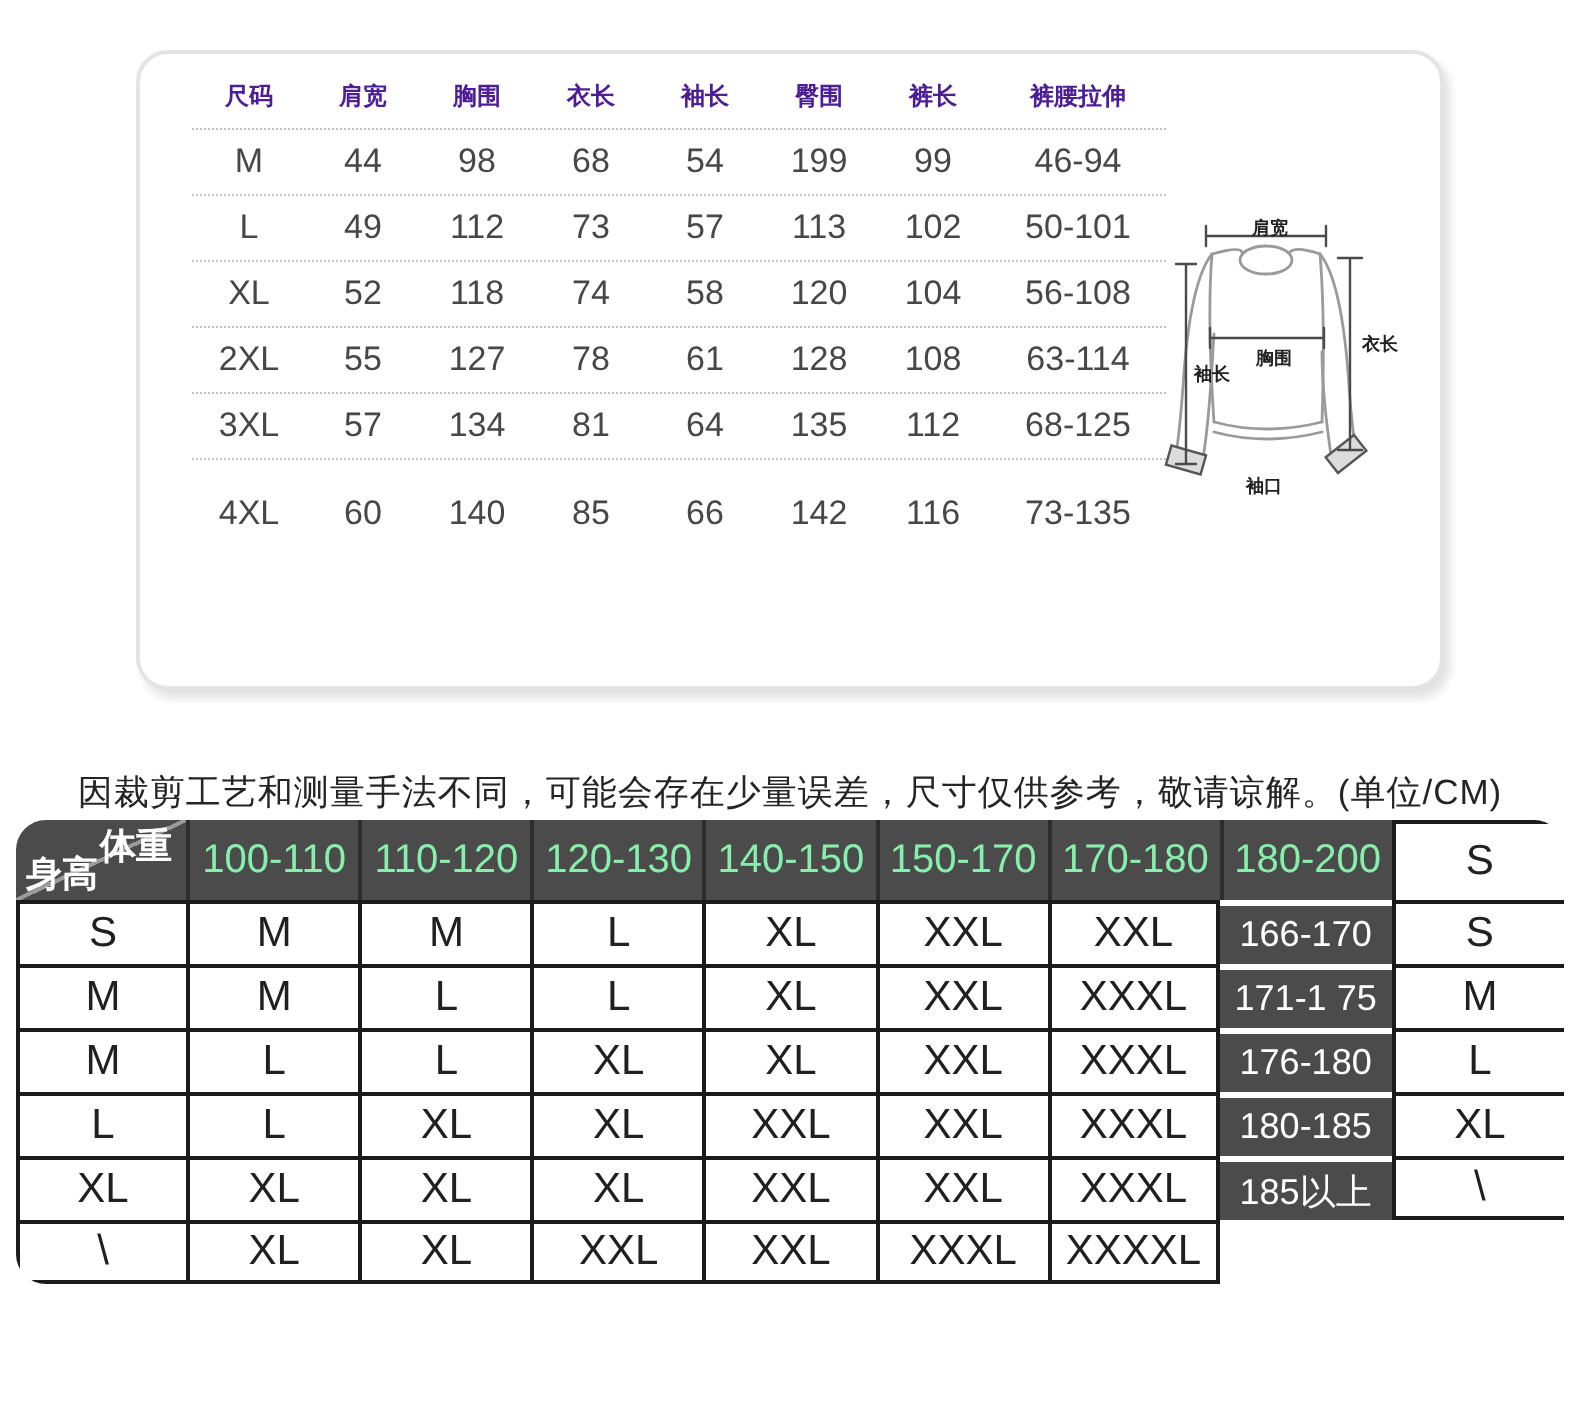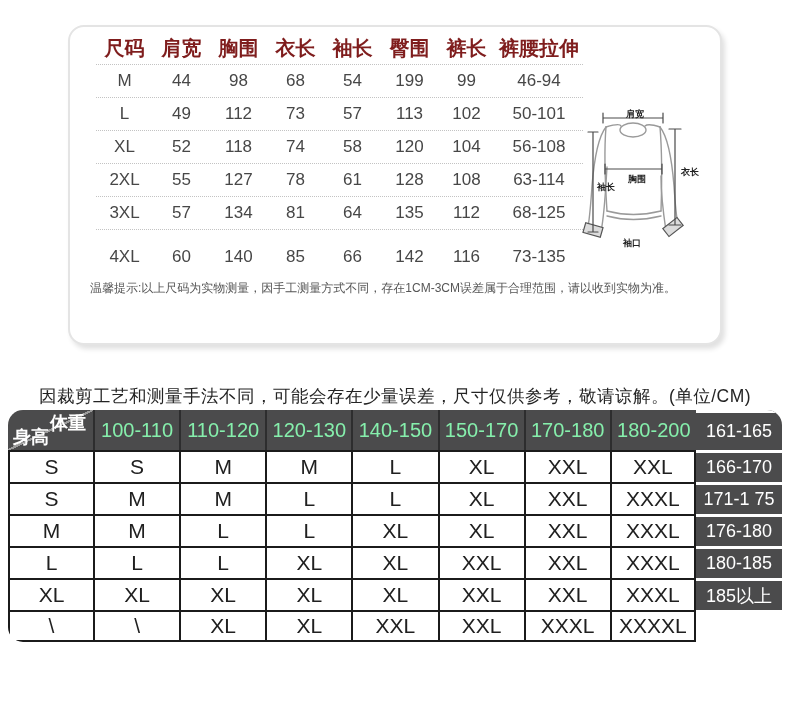--- a/index.html
+++ b/index.html
@@ -9,21 +9,21 @@
   
   .panel{position:absolute;left:68px;top:25px;width:650px;height:316px;background:#fff;
          border:2px solid #e4e4e4;border-radius:16px;box-shadow:3px 4px 5px rgba(0,0,0,.12);}
   .title-bar{margin:12px 17px 0 20px;height:30px;line-height:30px;background:var(--panel-title-bg,#1e1e1e);
              color:#fff;font-size:17px;font-weight:bold;padding-left:15px;letter-spacing:1px;}
   .size-table{margin:5px 0 0 26px;}
   .srow{display:grid;grid-template-columns:57px 57px 57px 57px 57px 57px 57px 88px;
         height:32px;align-items:center;width:487px;border-bottom:1px dotted #c3c3c3;}
   .srow.last{border-bottom:none;margin-top:11px;}
   .scell{text-align:center;font-size:17px;color:#474747;white-space:nowrap;}
-  .shead .scell{font-size:20px;font-weight:bold;color:#7f1d1d;}
+  .shead .scell{font-size:12px;font-weight:bold;color:#4c1d95;}
   .note{margin:7px 0 0 20px;font-size:12px;color:#555;letter-spacing:0;}
 
   
   .garment{position:absolute;left:508px;top:82px;width:140px;height:145px;}
   .garment path,.garment ellipse{fill:none;stroke:#9a9a9a;stroke-width:1.4;stroke-linecap:round;}
   .garment .meas{stroke:#4a4a4a;stroke-width:1.2;}
   .garment text{font-size:9px;font-weight:bold;fill:#222;}
   .garment .cuff{fill:#dcdcdc;stroke:#555;stroke-width:1.2;}
 
   
@@ -123,21 +123,20 @@
           <div class="scell">60</div>
           <div class="scell">140</div>
           <div class="scell">85</div>
           <div class="scell">66</div>
           <div class="scell">142</div>
           <div class="scell">116</div>
           <div class="scell">73-135</div>
         </div>
       </div>
 
-    <p class="note">温馨提示:以上尺码为实物测量，因手工测量方式不同，存在1CM-3CM误差属于合理范围，请以收到实物为准。</p>
 
     <svg class="garment" viewBox="0 0 140 145">
 
       <g>
         <ellipse cx="55" cy="21" rx="13" ry="7"></ellipse>
         <path d="M28,18 Q42,14 43,17 M67,17 Q70,14 82,18"></path>
         <path d="M28,18 C26,42 27,72 29,102"></path>
         <path d="M82,18 C84,42 84,72 83,102"></path>
         <path d="M29,102 Q55,109 83,102"></path>
         <path d="M29,107 Q55,114 83,107"></path>
@@ -168,21 +167,20 @@
         <div class="wt">体重</div>
         <div class="ht">身高</div>
       </div>
       <div class="mcell mhead">100-110</div>
       <div class="mcell mhead">110-120</div>
       <div class="mcell mhead">120-130</div>
       <div class="mcell mhead">140-150</div>
       <div class="mcell mhead">150-170</div>
       <div class="mcell mhead">170-180</div>
       <div class="mcell mhead">180-200</div>
-      <div class="mcell mrowhead">161-165</div>
       <div class="mcell mbody">S</div>
       <div class="mcell mbody">S</div>
       <div class="mcell mbody">M</div>
       <div class="mcell mbody">M</div>
       <div class="mcell mbody">L</div>
       <div class="mcell mbody">XL</div>
       <div class="mcell mbody">XXL</div>
       <div class="mcell mbody mlast">XXL</div>
       <div class="mcell mrowhead">166-170</div>
       <div class="mcell mbody">S</div>

